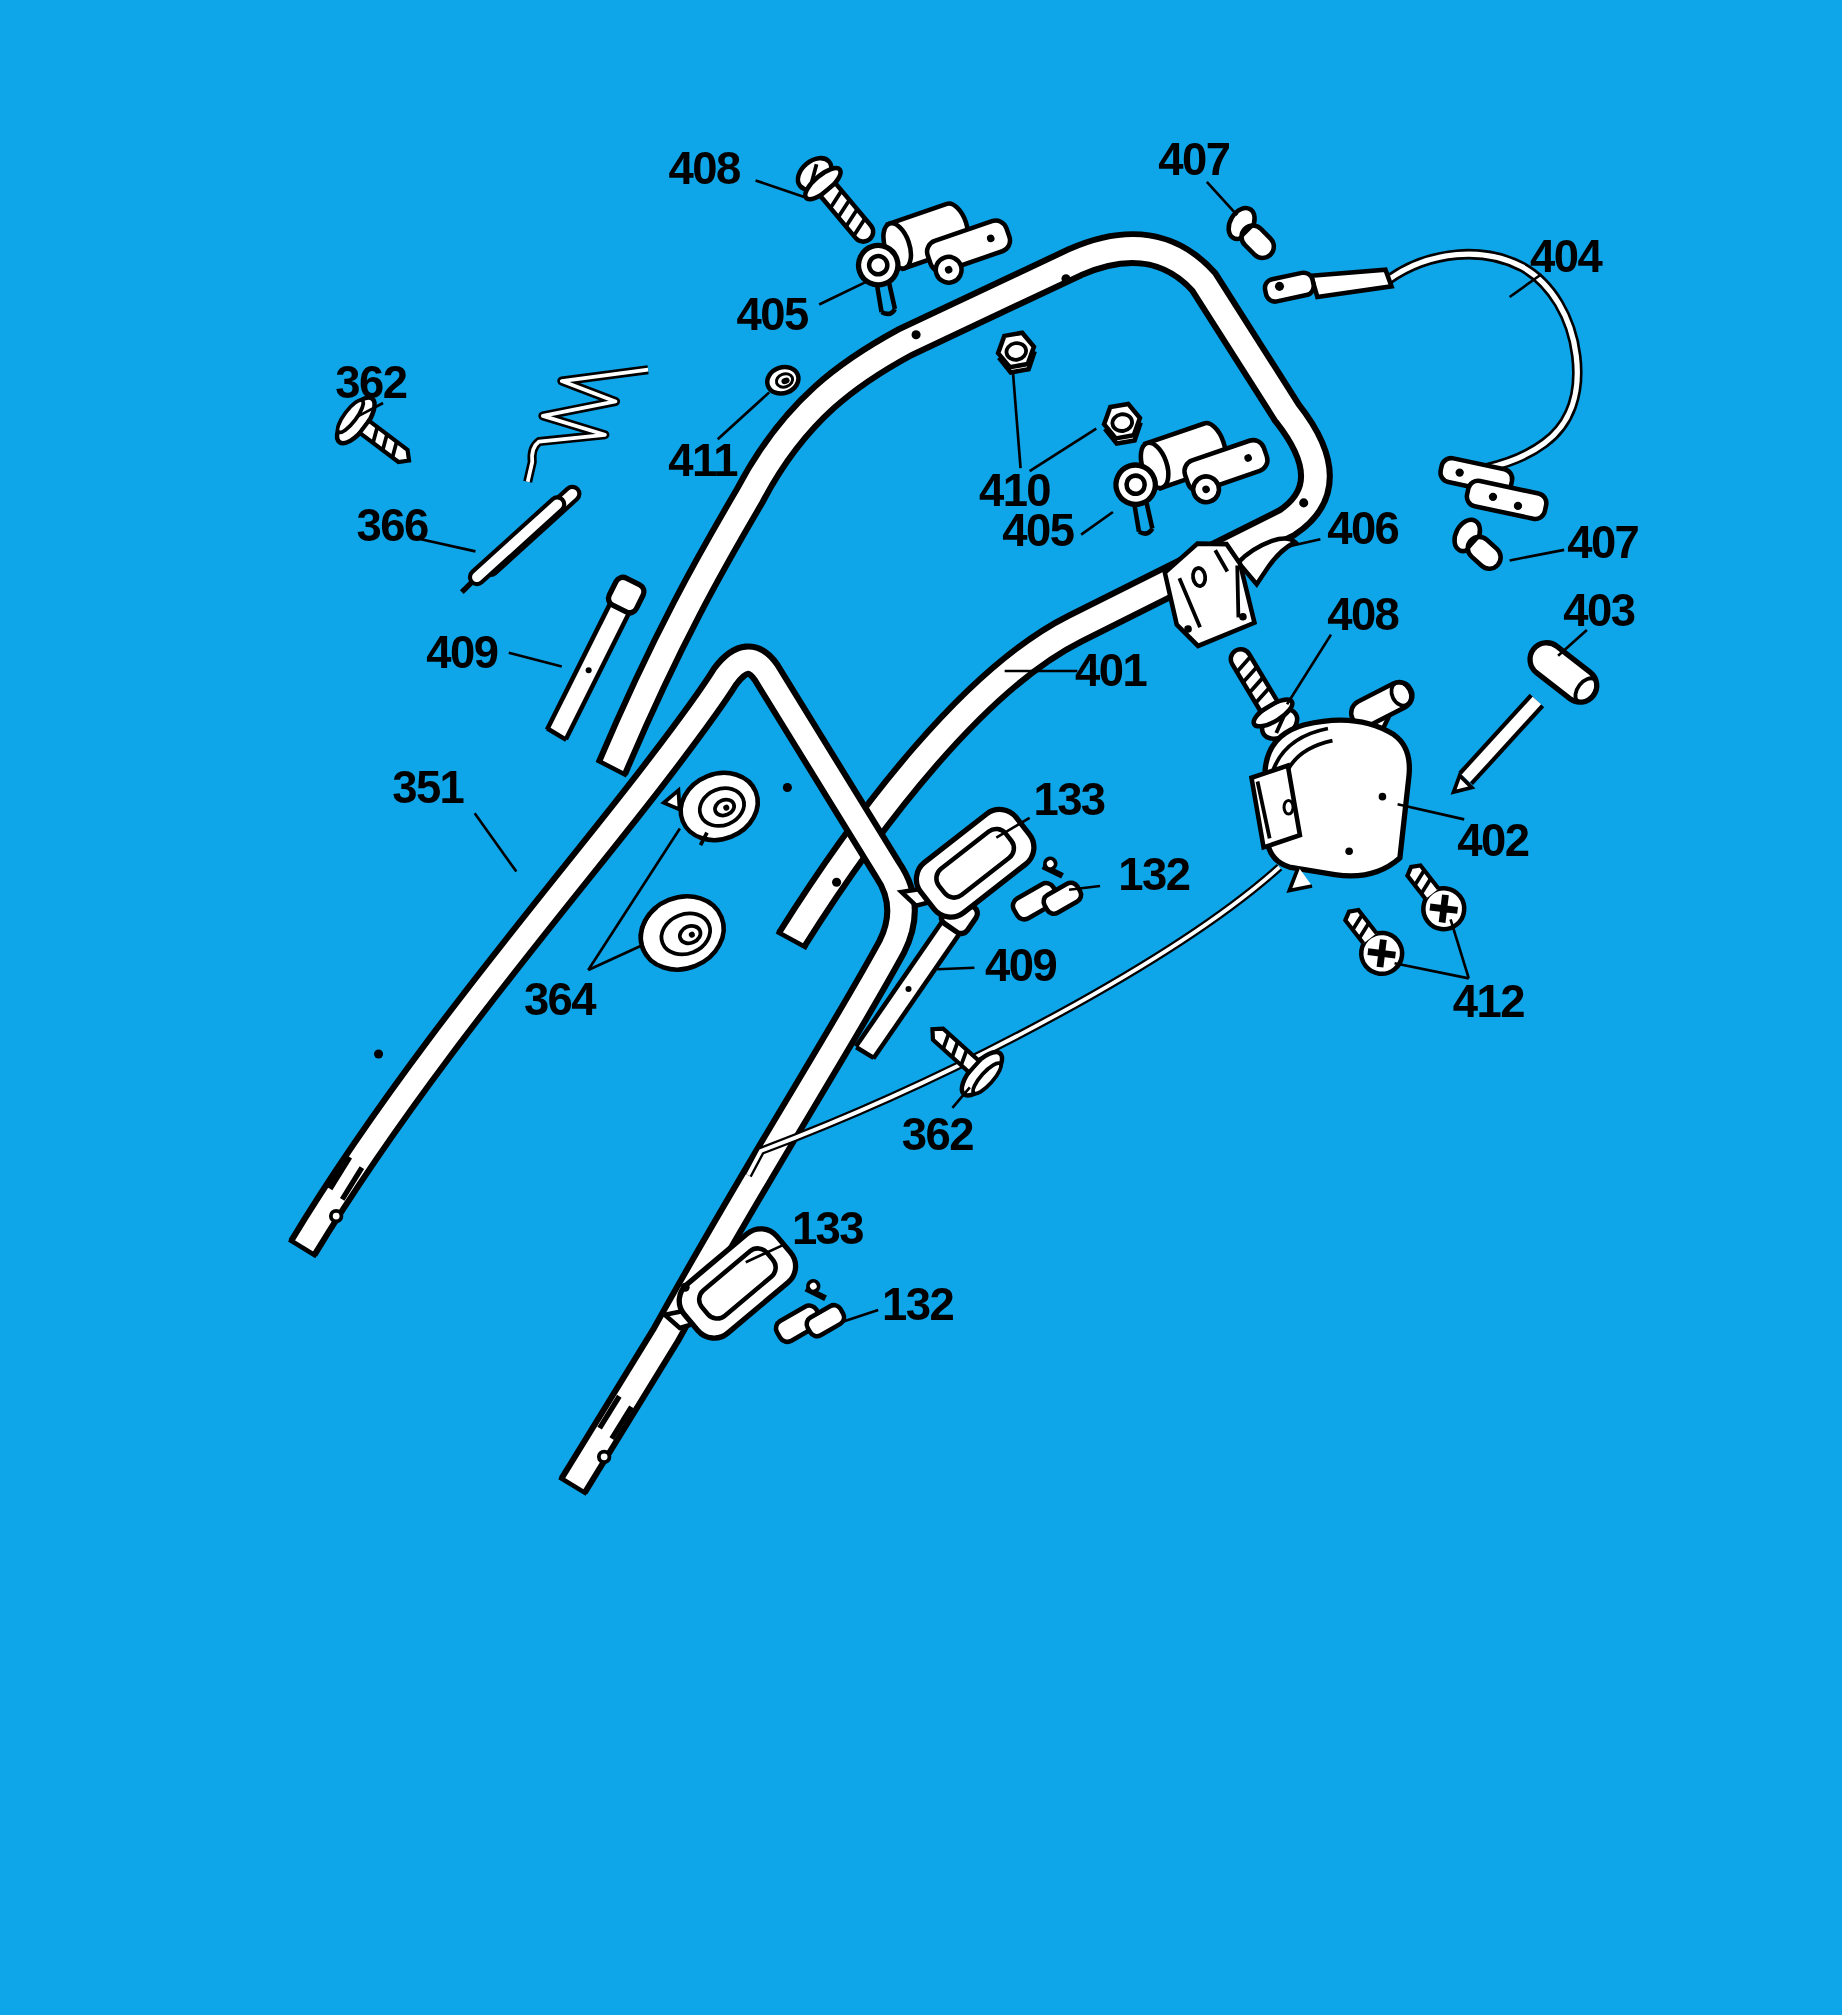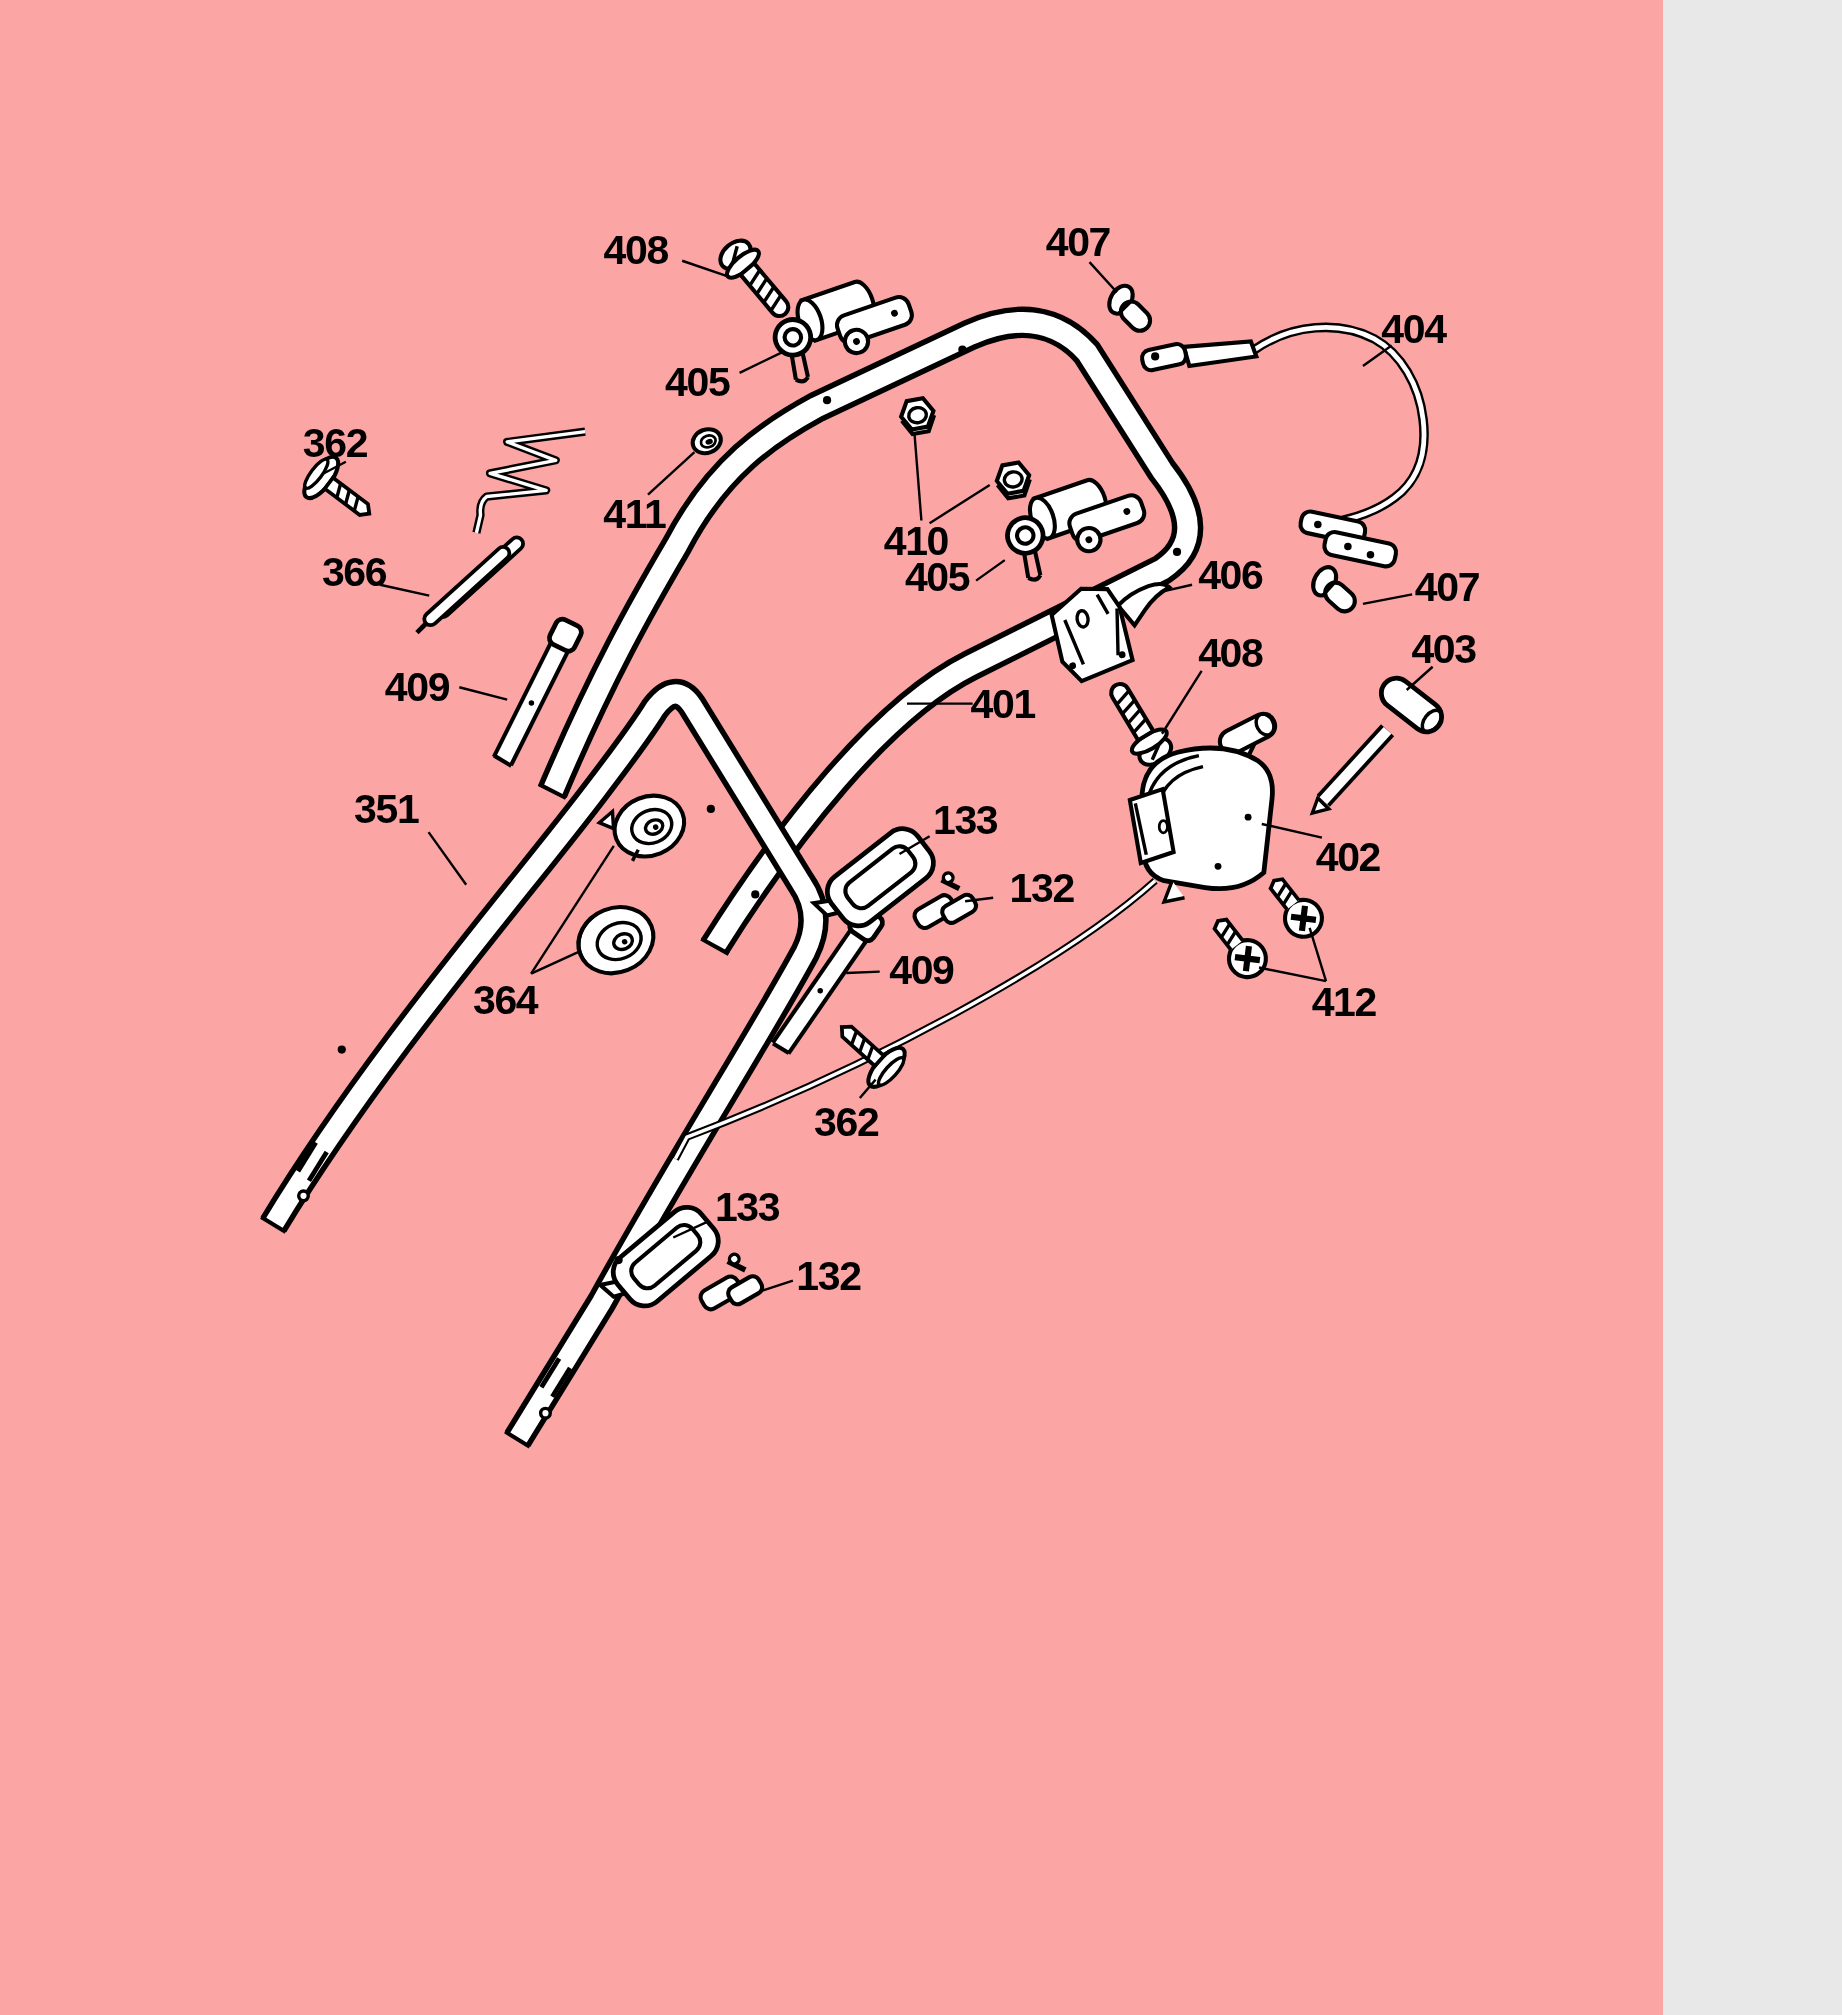--- a/index.html
+++ b/index.html
@@ -1,19 +1,19 @@
 <!DOCTYPE html>
 <html style="font-size:12px"><head>
 <meta charset="utf-8">
 <style>
   html,body{margin:0;padding:0;background:#e8e8e8;}
   .stage{
     position:relative;
-    width:1663px;height:2015px;
-    background:#fca5a5;
+    width:1842px;height:2015px;
+    background:#0ea5e9;
     overflow:hidden;
     font-family:"Liberation Sans",sans-serif;
   }
   svg{display:block;width:100%;height:100%;}
   .callout-text{
     font-family:"Liberation Sans",sans-serif;
     font-weight:700;
     letter-spacing:-2px;
     fill:#000;
   }

